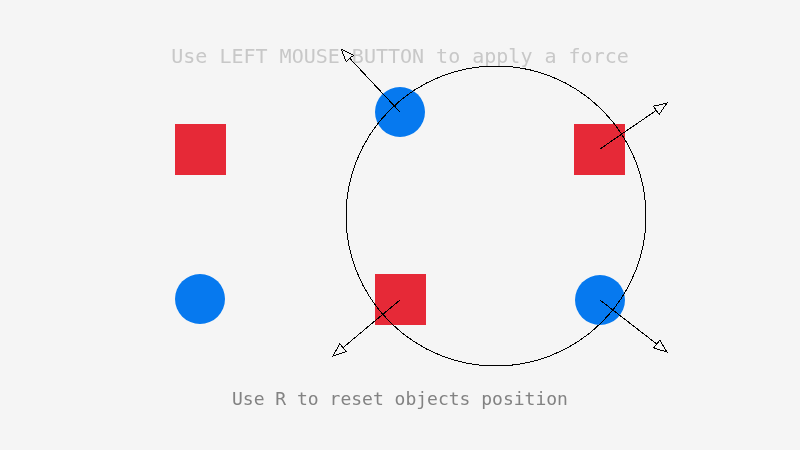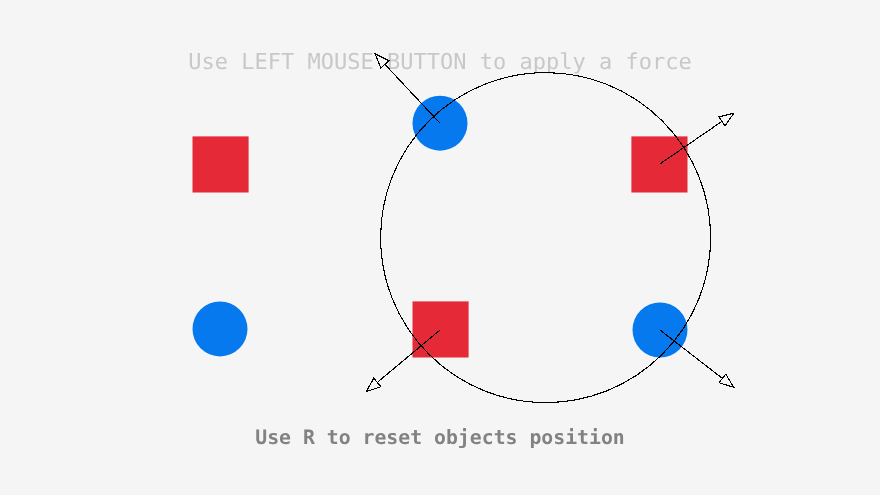--- a/index.html
+++ b/index.html
@@ -78,15 +78,15 @@
     </defs>
     <circle id="boundary" fill="none" stroke-width="1" cx="496" cy="216" r="150" stroke="#000000"></circle>
     <g id="arrow-lines">
         <line x1="400" y1="112" x2="341" y2="49" stroke="#000000" stroke-width="1" marker-end="url(#arrowhead)"></line>
         <line x1="600" y1="149" x2="667" y2="103" stroke="#000000" stroke-width="1" marker-end="url(#arrowhead)"></line>
         <line x1="400" y1="300" x2="333" y2="356" stroke="#000000" stroke-width="1" marker-end="url(#arrowhead)"></line>
         <line x1="600" y1="300" x2="667" y2="352" stroke="#000000" stroke-width="1" marker-end="url(#arrowhead)"></line>
       </g>
   </svg>
 
-  <div class="instruction bottom" style="color: rgb(130, 130, 130); font-weight: bold;">Use R to reset objects position</div>
+  <div class="instruction bottom" style="color: rgb(130, 130, 130);">Use R to reset objects position</div>
 
 </div>
 
 </body></html>

